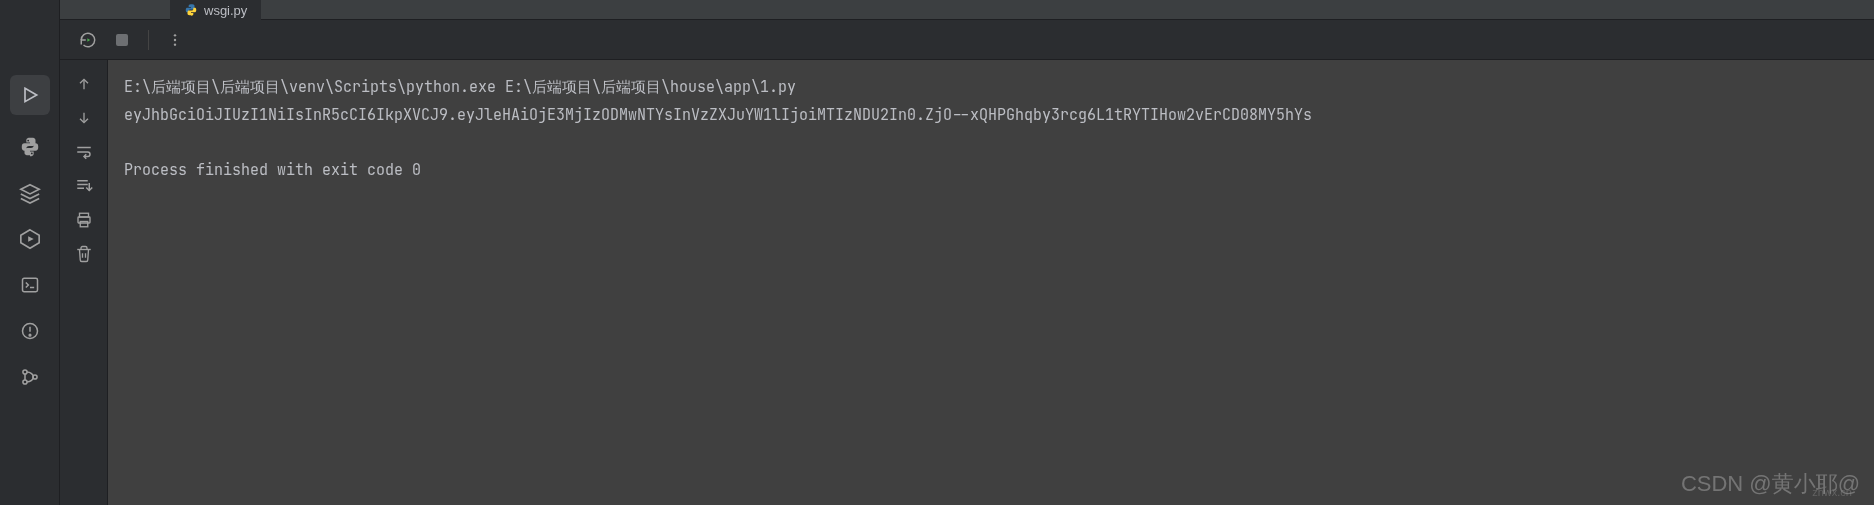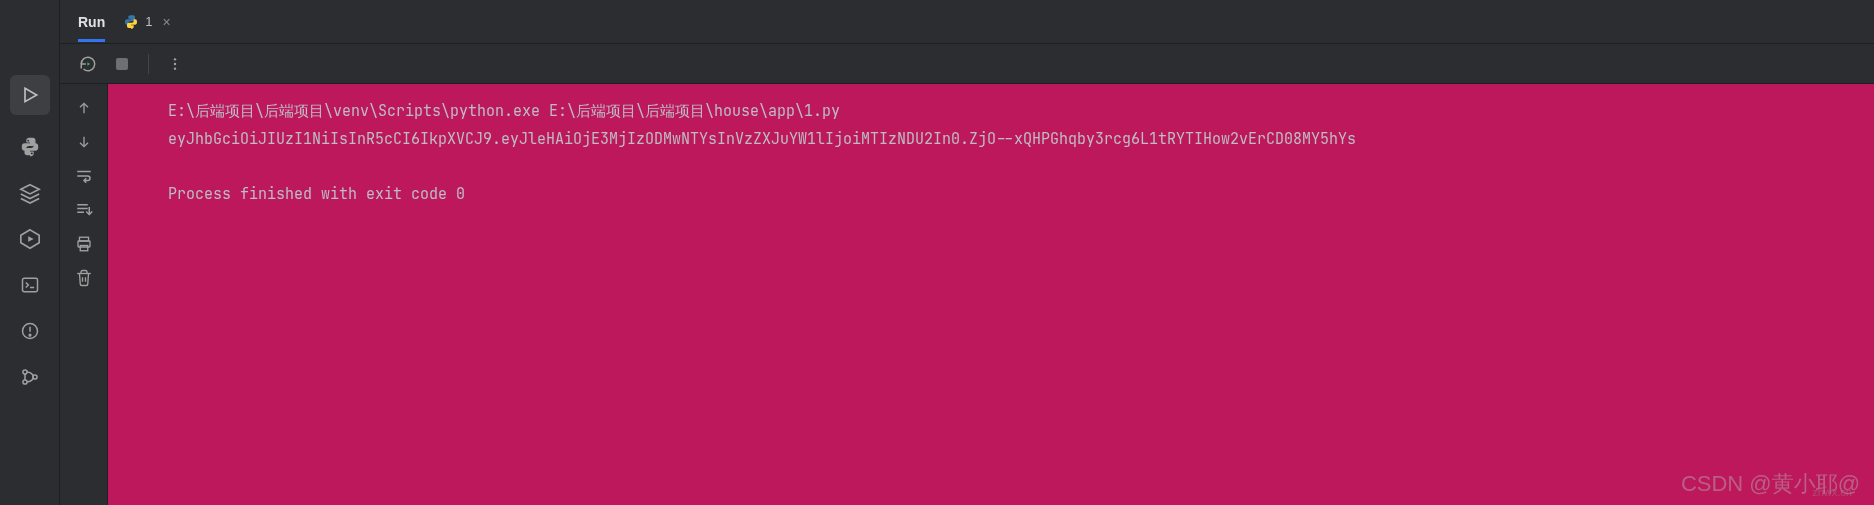--- a/index.html
+++ b/index.html
@@ -118,22 +118,21 @@
     }
     .toolbar .divider {
       width: 1px;
       height: 20px;
       background: #444;
       margin: 0 4px;
     }
     .content-row {
       flex: 1;
       display: flex;
-      background: #be185d;
-      gap: 44px;
+      background: #404040;
     }
     .tool-gutter {
       width: 48px;
       background: #2b2d30;
       border-right: 1px solid #1e1f22;
       display: flex;
       flex-direction: column;
       align-items: center;
       padding-top: 12px;
       gap: 10px;
@@ -223,34 +222,32 @@
     <svg width="20" height="20" viewBox="0 0 24 24" fill="none" stroke="#a0a0a0" stroke-width="1.8">
         <circle cx="6" cy="6" r="2.5"></circle>
         <circle cx="6" cy="18" r="2.5"></circle>
         <circle cx="18" cy="12" r="2.5"></circle>
         <path d="M6 8.5v7M8 6c5 0 8 3 8 6M8 18c5 0 8-3 8-6"></path>
       </svg>
   </div>
 </div>
 
 <div class="main-area">
-
-  <div class="run-header">
-    <span class="run-label">Run</span>
-    <div class="run-tab">
-      <span>
-        <svg width="16" height="16" viewBox="0 0 24 24">
+  <div class="editor-tabs">
+    <div class="editor-tab">
+      <span class="py-icon">
+        <svg width="14" height="14" viewBox="0 0 24 24">
             <path fill="#3776ab" d="M12 2C8 2 8 4 8 5v2h4v1H6c-2 0-3 1-3 4s1 4 3 4h2v-2c0-2 1-3 3-3h4c2 0 3-1 3-3V5c0-1 0-3-4-3h-2z"></path>
             <path fill="#ffd43b" d="M12 22c4 0 4-2 4-3v-2h-4v-1h6c2 0 3-1 3-4s-1-4-3-4h-2v2c0 2-1 3-3 3H9c-2 0-3 1-3 3v2c0 1 0 3 4 3h2z"></path>
           </svg>
       </span>
-      <span>1</span>
-      <span class="close">×</span>
-    </div>
-  </div>
+      <span>wsgi.py</span>
+    </div>
+  </div>
+
 
   <div class="toolbar">
     <div class="tb-btn">
       <svg width="18" height="18" viewBox="0 0 24 24" fill="none" stroke="#a0a0a0" stroke-width="2">
           <path d="M3 12a9 9 0 1 1 3 6.7"></path>
           <polyline points="3,18 3,12 9,12"></polyline>
           <polygon points="14,8 20,12 14,16" fill="#4caf50" stroke="none" transform="translate(-2,0) scale(0.6) translate(8,8)"></polygon>
         </svg>
     </div>
     <div class="tb-btn">

